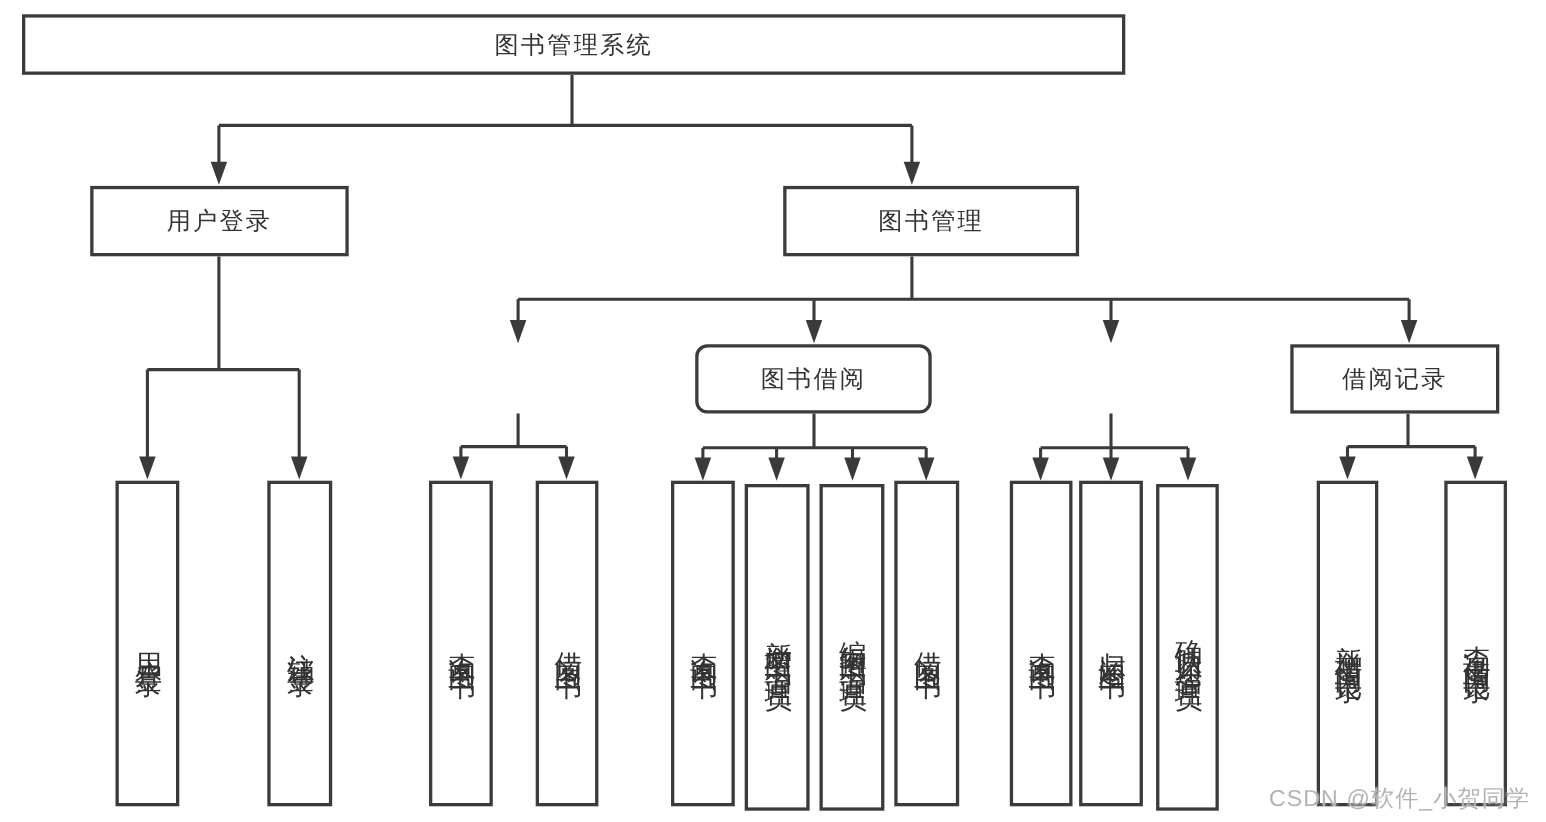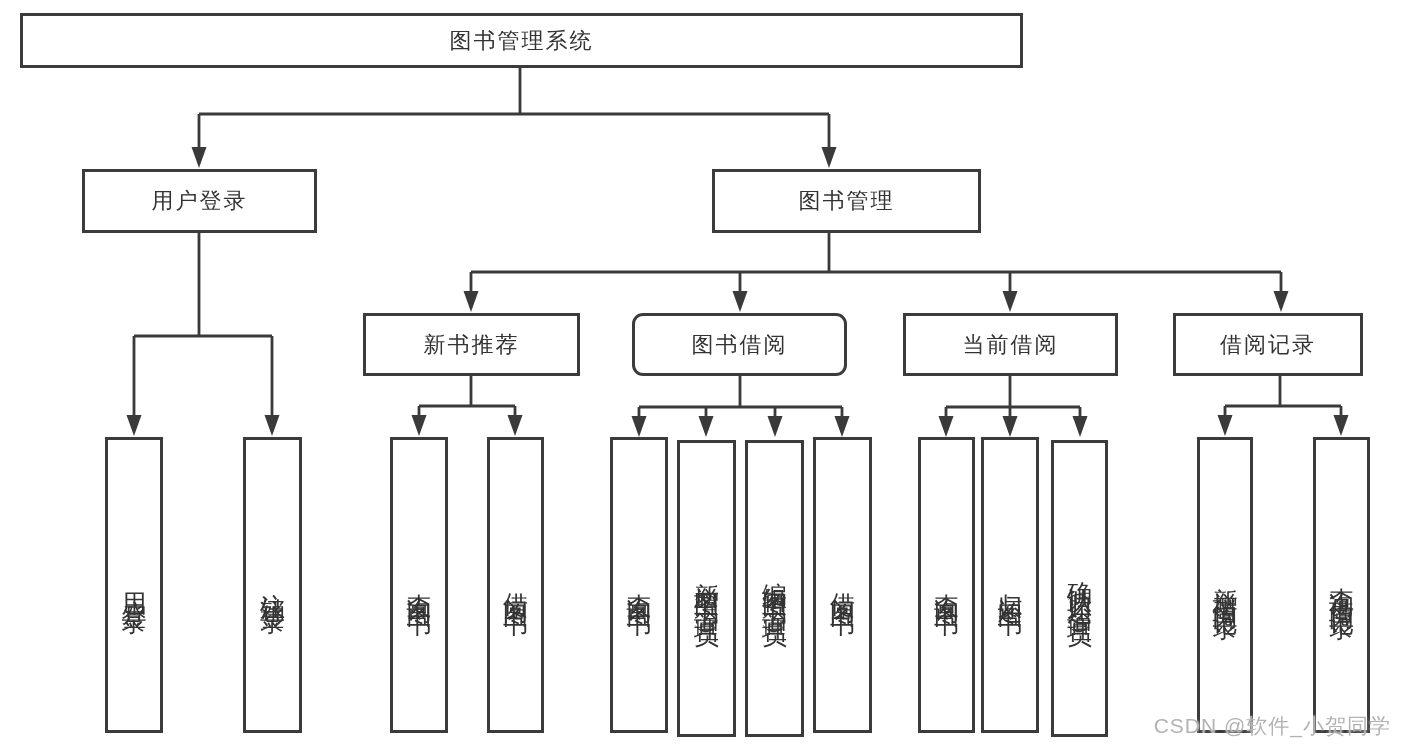--- a/index.html
+++ b/index.html
@@ -92,28 +92,22 @@
     <span class="hlabel">图书管理系统</span>
   </div>
 
   <div class="box" style="left:82px;top:169px;width:235px;height:64px;">
     <span class="hlabel">用户登录</span>
   </div>
   <div class="box" style="left:712px;top:169px;width:269px;height:64px;">
     <span class="hlabel">图书管理</span>
   </div>
 
-  <div class="box" style="left:363px;top:313px;width:217px;height:63px;">
-    <span class="hlabel">新书推荐</span>
-  </div>
   <div class="box" style="left:632px;top:313px;width:215px;height:63px;border-radius:11px;">
     <span class="hlabel">图书借阅</span>
-  </div>
-  <div class="box" style="left:903px;top:313px;width:215px;height:63px;">
-    <span class="hlabel">当前借阅</span>
   </div>
   <div class="box" style="left:1173px;top:313px;width:190px;height:63px;">
     <span class="hlabel">借阅记录</span>
   </div>
 
   <div class="box" style="left:105px;top:437px;width:58px;height:296px;">
     <span class="vlabel">用户登录</span>
   </div>
   <div class="box" style="left:243px;top:437px;width:59px;height:296px;">
     <span class="vlabel">注销登录</span>

